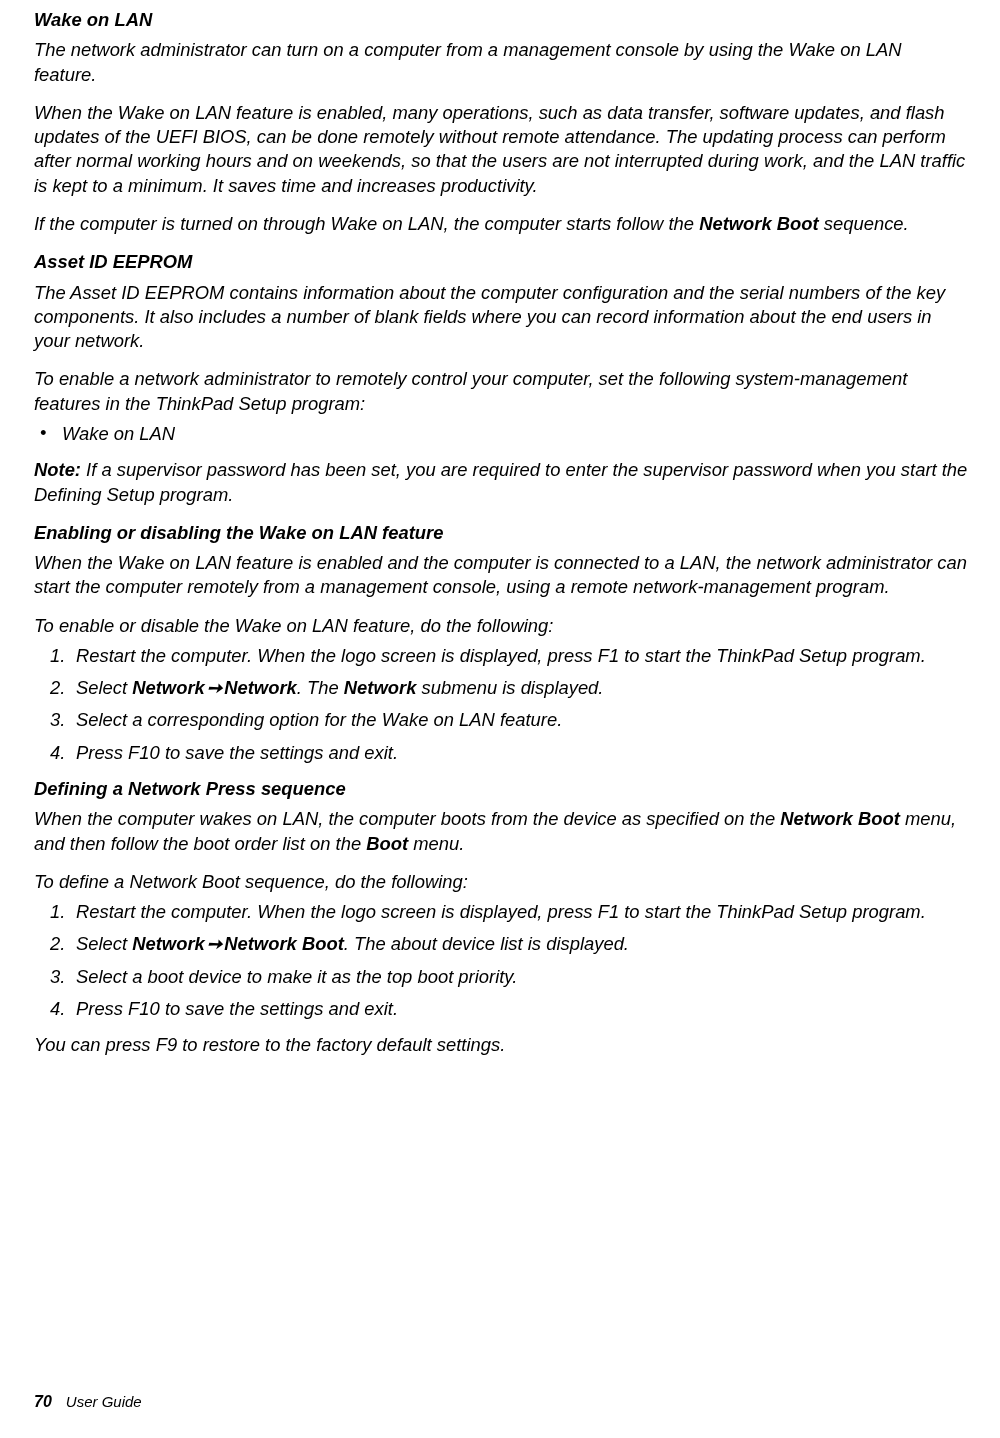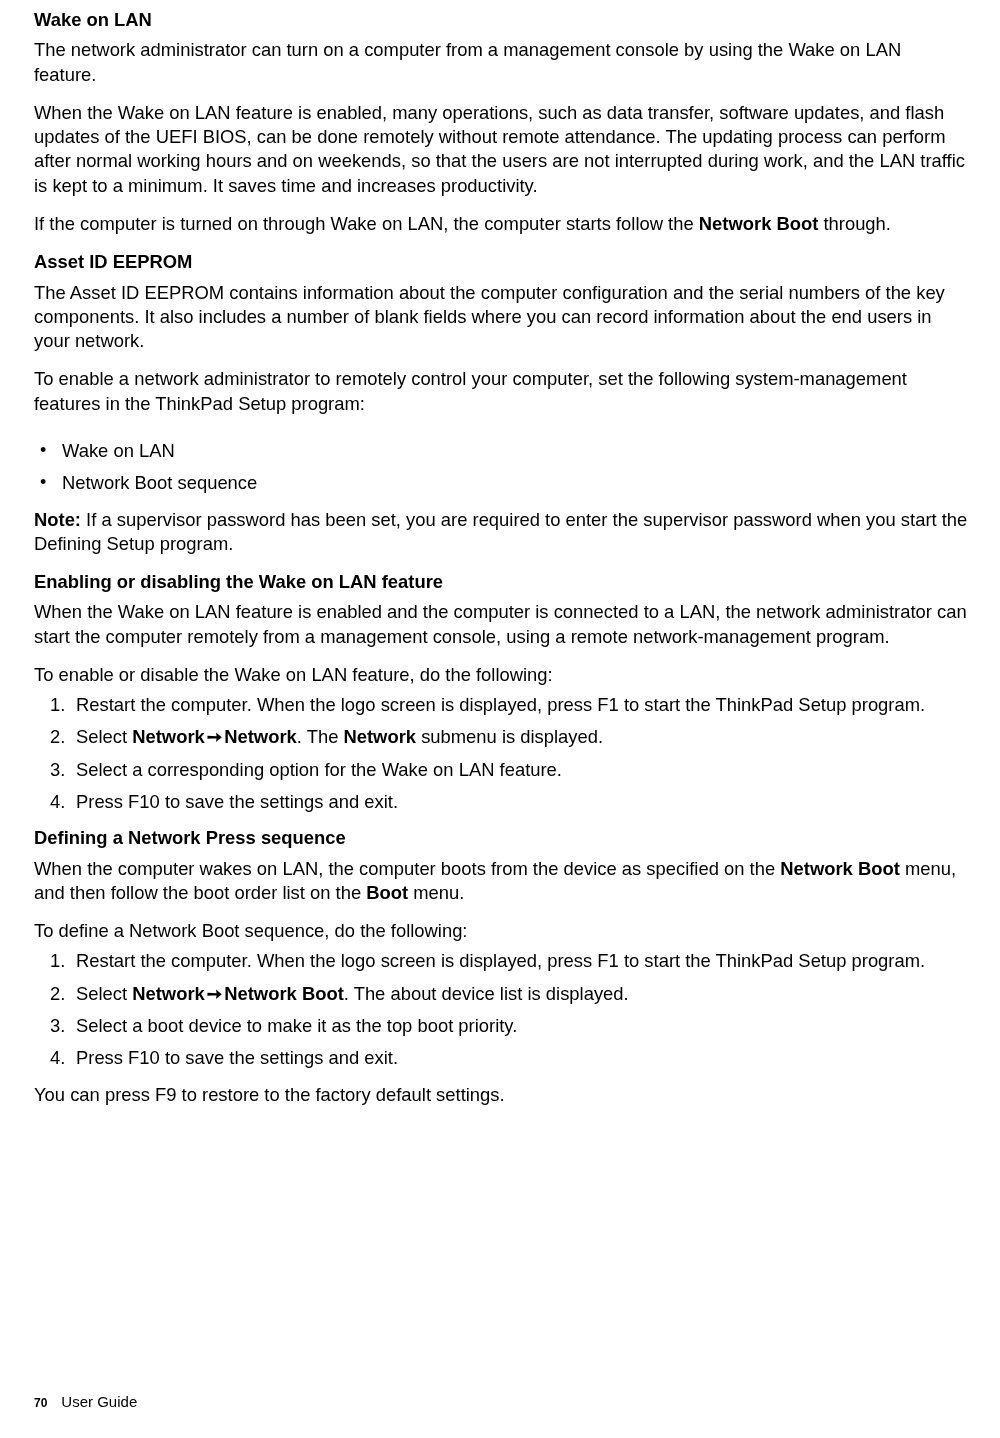--- a/index.html
+++ b/index.html
@@ -1,15 +1,15 @@
 <!DOCTYPE html>
 <html><head>
   <meta charset="utf-8">
   <style>
-    * { margin: 0; padding: 0; box-sizing: border-box; }
+    * { margin: 0; padding: 0; box-sizing: border-box; font-style: italic; }
     body {
       font-family: Arial, Helvetica, sans-serif;
       background: #fff;
       color: #000;
       width: 1000px;
       height: 1438px;
       padding: 0 32px 0 34px;
       font-size: 18.4px;
       line-height: 1.32;
       position: relative;
@@ -62,41 +62,40 @@
       padding: 0 2px;
     }
     .footer {
       position: absolute;
       bottom: 26px;
       left: 34px;
       font-size: 15px;
     }
     .footer .pgnum {
       font-weight: bold;
-      font-size: 12px;
+      font-size: 16px;
       margin-right: 14px;
     }
     .note-label { font-weight: bold; }
   </style>
 </head>
 <body>
 
 <div class="h-bold">Wake on LAN</div>
 <div class="para">The network administrator can turn on a computer from a management console by using the Wake on LAN feature.</div>
 <div class="para">When the Wake on LAN feature is enabled, many operations, such as data transfer, software updates, and flash updates of the UEFI BIOS, can be done remotely without remote attendance. The updating process can perform after normal working hours and on weekends, so that the users are not interrupted during work, and the LAN traffic is kept to a minimum. It saves time and increases productivity.</div>
 <div class="para">
-  <span>If the computer is turned on through Wake on LAN, the computer starts follow the </span><span class="bold">Network Boot</span><span> through.</span>
+  <span>If the computer is turned on through Wake on LAN, the computer starts follow the </span><span class="bold">Network Boot</span><span> sequence.</span>
 </div>
 
 <div class="h-bold">Asset ID EEPROM</div>
 <div class="para">The Asset ID EEPROM contains information about the computer configuration and the serial numbers of the key components. It also includes a number of blank fields where you can record information about the end users in your network.</div>
-<div class="para" style="margin-bottom:23px">To enable a network administrator to remotely control your computer, set the following system-management features in the ThinkPad Setup program:</div>
+<div class="para" style="margin-bottom:6px">To enable a network administrator to remotely control your computer, set the following system-management features in the ThinkPad Setup program:</div>
 <ul class="bullet-list">
   <li>Wake on LAN</li>
-  <li>Network Boot sequence</li>
 </ul>
 <div class="para">
   <span class="note-label">Note:  </span><span>If a supervisor password has been set, you are required to enter the supervisor password when you start the Defining Setup program.</span>
 </div>
 
 <div class="h-bold">Enabling or disabling the Wake on LAN feature</div>
 <div class="para">When the Wake on LAN feature is enabled and the computer is connected to a LAN, the network administrator can start the computer remotely from a management console, using a remote network-management program.</div>
 <div class="para" style="margin-bottom:6px">To enable or disable the Wake on LAN feature, do the following:</div>
 <ol class="num-list">
   <li>Restart the computer. When the logo screen is displayed, press F1 to start the ThinkPad Setup program.</li>

